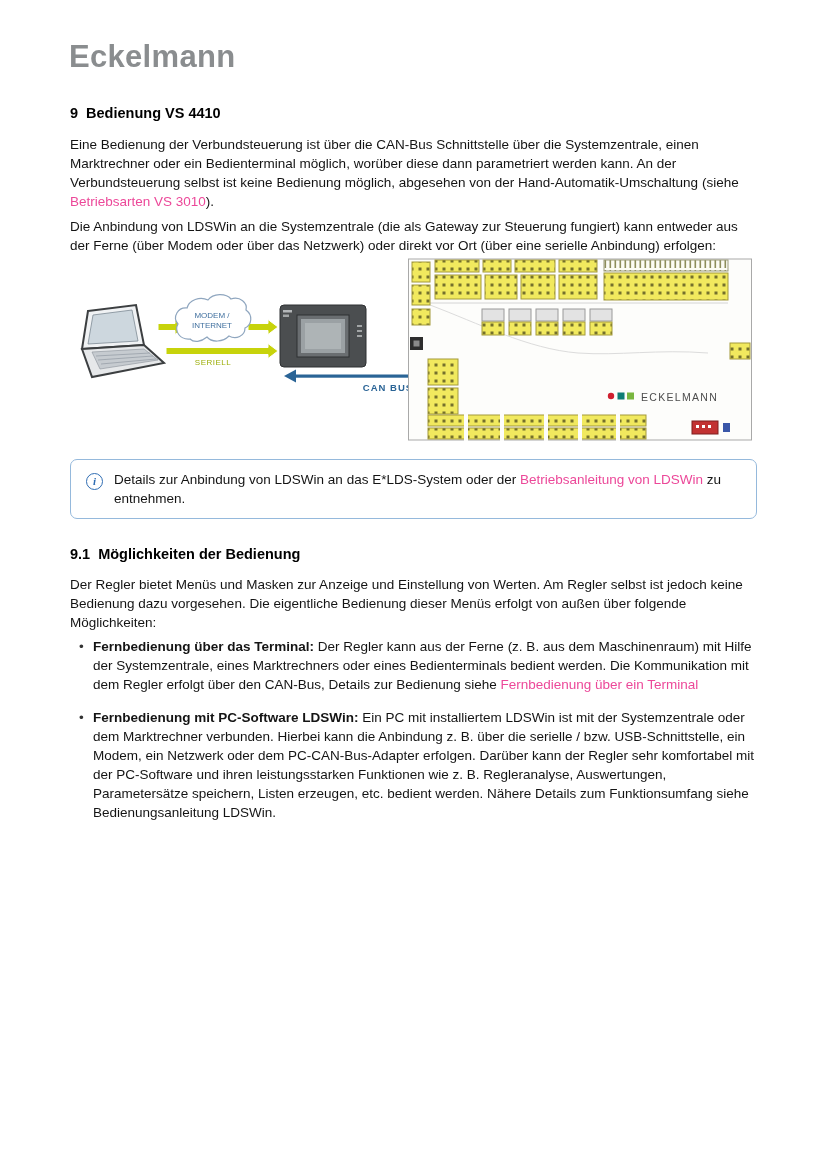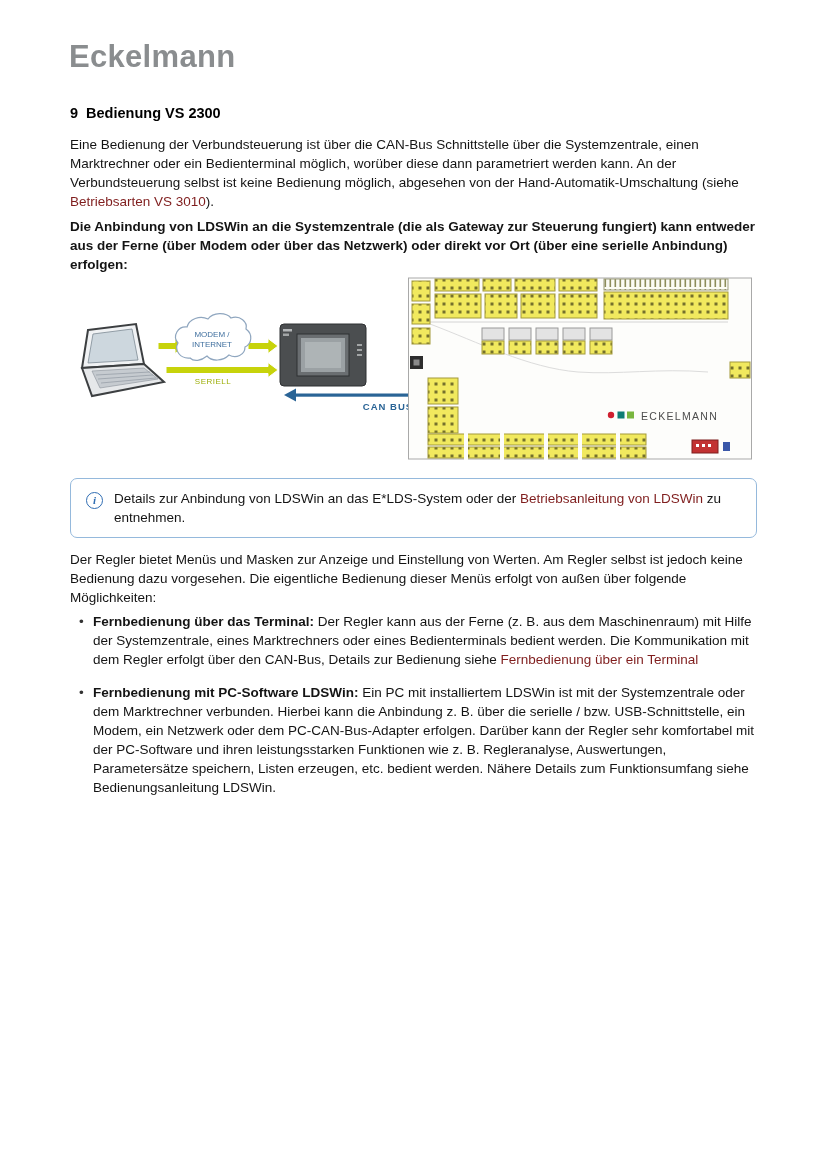--- a/index.html
+++ b/index.html
@@ -13,23 +13,23 @@
     position:absolute; left:69px; top:40px;
     font-size:31px; line-height:34px; font-weight:bold;
     color:#8a8d8f; letter-spacing:0.3px;
   }
   .content { position:absolute; left:70px; top:104px; width:687px; }
   h1,h2 { font-size:14.5px; line-height:18px; margin:0; color:#000; font-weight:bold; }
   h2 { margin-top:26px; }
   .secnum { display:inline-block; margin-right:8px; }
   p { margin:0; }
   .p1 { margin-top:13px; }
-  .p2 { margin-top:6px;font-weight:bold; }
+  .p2 { margin-top:6px; }
   .intro { margin-top:12px; }
-  .doclink { color:#7f1d1d; text-decoration:none; cursor:pointer; }
+  .doclink { color:#ec4899; text-decoration:none; cursor:pointer; }
   .diagram { position:relative; margin-top:2px; width:690px; height:190px; }
   .diagram svg text { font-family:"Liberation Sans","DejaVu Sans",sans-serif; }
   .infobox {
     position:relative; margin-top:12px; border:1.5px solid #95b9dc;
     border-radius:7px; padding:10px 18px 10px 43px; min-height:56px;
   }
   .info-icon {
     position:absolute; left:15px; top:13px; width:17px; height:17px;
     border:1.5px solid #2f6db3; border-radius:50%; color:#2f6db3;
     font-size:11px; font-weight:bold; font-style:italic;
@@ -48,21 +48,21 @@
 </style>
 </head>
 <body>
 
 <div class="page">
 
   <div class="logo">Eckelmann</div>
 
   <div class="content">
 
-    <h1><span class="secnum">9</span><span>Bedienung VS 2300</span></h1>
+    <h1><span class="secnum">9</span><span>Bedienung VS 4410</span></h1>
 
     <p class="p1"><span>Eine Bedienung der Verbundsteuerung ist über die CAN-Bus Schnittstelle über die Systemzentrale, einen Marktrechner oder ein Bedienterminal möglich, worüber diese dann parametriert werden kann. An der Verbundsteuerung selbst ist keine Bedienung möglich, abgesehen von der Hand-Automatik-Umschaltung (siehe </span><a class="doclink">Betriebsarten VS 3010</a><span>).</span></p>
 
     <p class="p2">Die Anbindung von LDSWin an die Systemzentrale (die als Gateway zur Steuerung fungiert) kann entweder aus der Ferne (über Modem oder über das Netzwerk) oder direkt vor Ort (über eine serielle Anbindung) erfolgen:</p>
 
     <div class="diagram">
       <svg width="690" height="190" viewBox="0 0 690 190">
         <defs>
           <pattern id="pins" width="8" height="8" patternUnits="userSpaceOnUse">
             <rect width="8" height="8" fill="#f1e95e"></rect>
@@ -184,20 +184,21 @@
           </g>
         </g>
       </svg>
     </div>
 
     <div class="infobox">
       <span class="info-icon">i</span>
       <p><span>Details zur Anbindung von LDSWin an das E*LDS-System oder der </span><a class="doclink">Betriebsanleitung von LDSWin</a><span> zu entnehmen.</span></p>
     </div>
 
+    <h2><span class="secnum">9.1</span><span>Möglichkeiten der Bedienung</span></h2>
 
     <p class="intro">Der Regler bietet Menüs und Masken zur Anzeige und Einstellung von Werten. Am Regler selbst ist jedoch keine Bedienung dazu vorgesehen. Die eigentliche Bedienung dieser Menüs erfolgt von außen über folgende Möglichkeiten:</p>
 
     <ul class="blist">
       <li><b>Fernbedienung über das Terminal:</b><span> Der Regler kann aus der Ferne (z. B. aus dem Maschinenraum) mit Hilfe der Systemzentrale, eines Marktrechners oder eines Bedienterminals bedient werden. Die Kommunikation mit dem Regler erfolgt über den CAN-Bus, Details zur Bedienung siehe </span><a class="doclink">Fernbedienung über ein Terminal</a></li>
       <li><b>Fernbedienung mit PC-Software LDSWin:</b><span> Ein PC mit installiertem LDSWin ist mit der Systemzentrale oder dem Marktrechner verbunden. Hierbei kann die Anbindung z. B. über die serielle / bzw. USB-Schnittstelle, ein Modem, ein Netzwerk oder dem PC-CAN-Bus-Adapter erfolgen. Darüber kann der Regler sehr komfortabel mit der PC-Software und ihren leistungsstarken Funktionen wie z. B. Regleranalyse, Auswertungen, Parametersätze speichern, Listen erzeugen, etc. bedient werden. Nähere Details zum Funktionsumfang siehe Bedienungsanleitung LDSWin.</span></li>
     </ul>
 
   </div>
 

